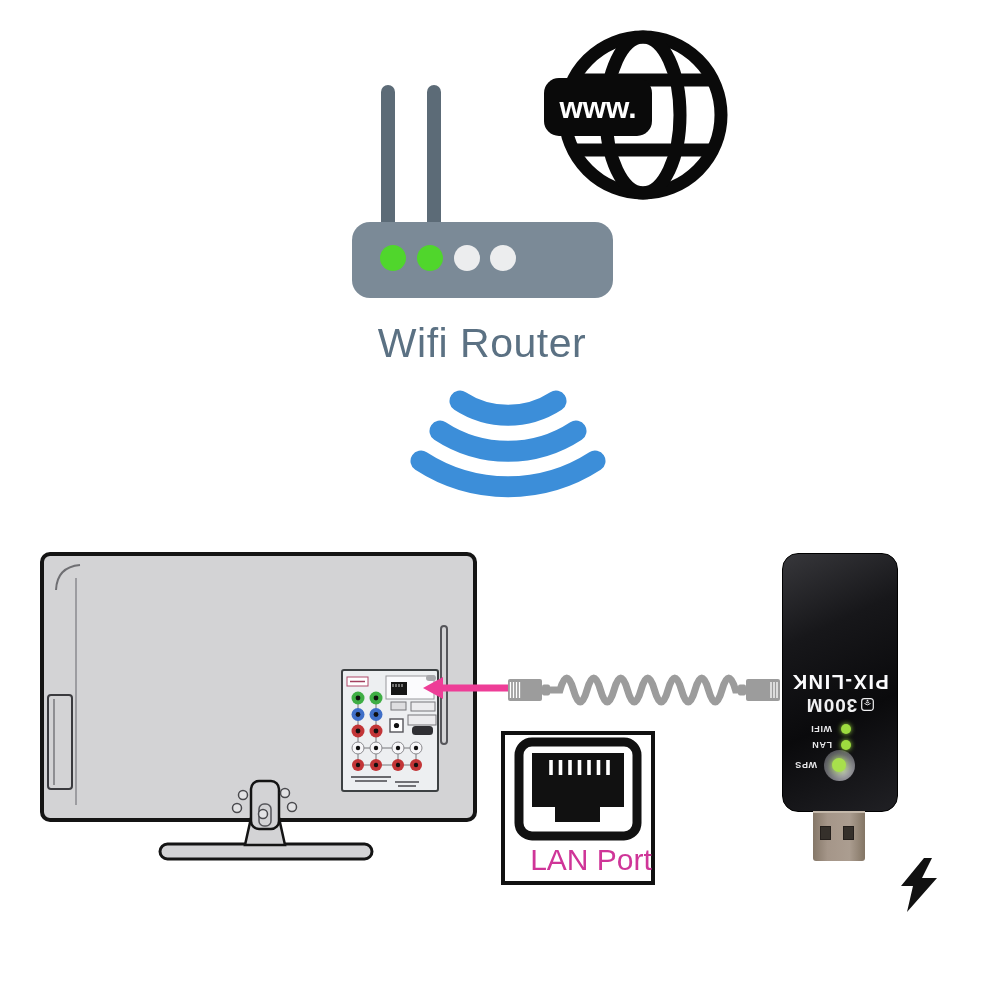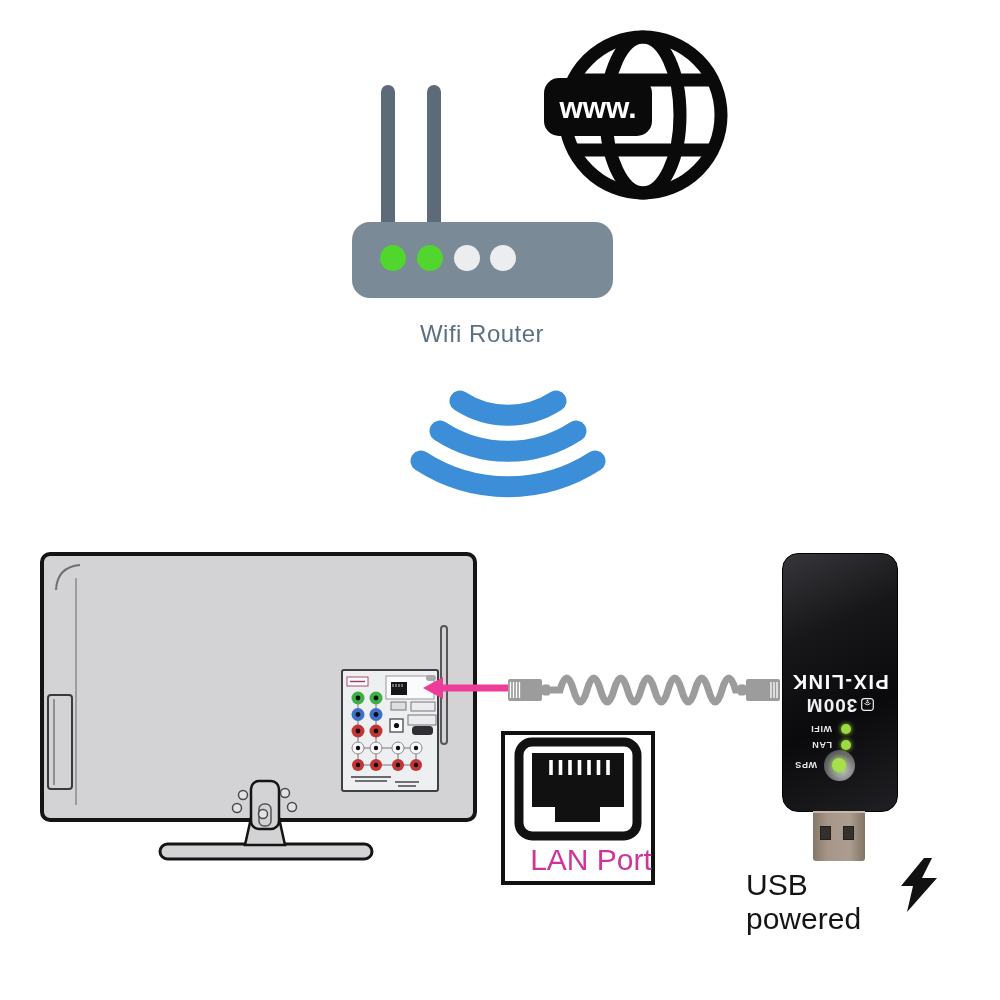--- a/index.html
+++ b/index.html
@@ -9,21 +9,21 @@
   }
   .abs{position:absolute;}
 
   
   .antenna{position:absolute;width:14px;height:145px;background:#5c6b77;border-radius:8px;}
   .router-body{position:absolute;left:352px;top:222px;width:261px;height:76px;background:#7b8a97;border-radius:18px;}
   .led{position:absolute;top:245px;width:26px;height:26px;border-radius:50%;}
   .led.on{background:#50d62c;}
   .led.off{background:#ecedee;}
   .router-label{position:absolute;left:322px;top:320px;width:320px;text-align:center;
-    font-size:24px;color:#5b7183;font-weight:500;letter-spacing:0.5px;}
+    font-size:41px;color:#5b7183;font-weight:500;letter-spacing:0.5px;}
 
   
   .caption-magenta{color:#cf3598;}
   .caption-black{color:#141414;}
   .tv-caption{position:absolute;left:125px;top:632px;width:320px;text-align:center;font-size:31px;}
   .cable-caption{position:absolute;left:540px;top:634px;width:222px;text-align:center;font-size:31px;}
   .lanport-caption{position:absolute;left:501px;top:843px;width:180px;text-align:center;font-size:30px;}
   .power-caption{position:absolute;left:746px;top:868px;width:170px;text-align:left;font-size:30px;}
 
   
@@ -285,18 +285,17 @@
       </div>
       <div class="brand">PIX-LINK</div>
     </div>
   </div>
 
   <div class="usb-plug">
     <div class="usb-slot" style="left:7px;"></div>
     <div class="usb-slot" style="left:30px;"></div>
   </div>
 
-  <div class="power-caption caption-black">USB powered</div>
   <svg class="abs" style="left:899px;top:858px;" width="40" height="54" viewBox="0 0 40 54">
     <path d="M 25 0 L 2 28 L 14 28 L 8 54 L 38 20 L 23 20 L 33 0 Z" fill="#111"></path>
   </svg>
 
 </div>
 
 </body></html>

